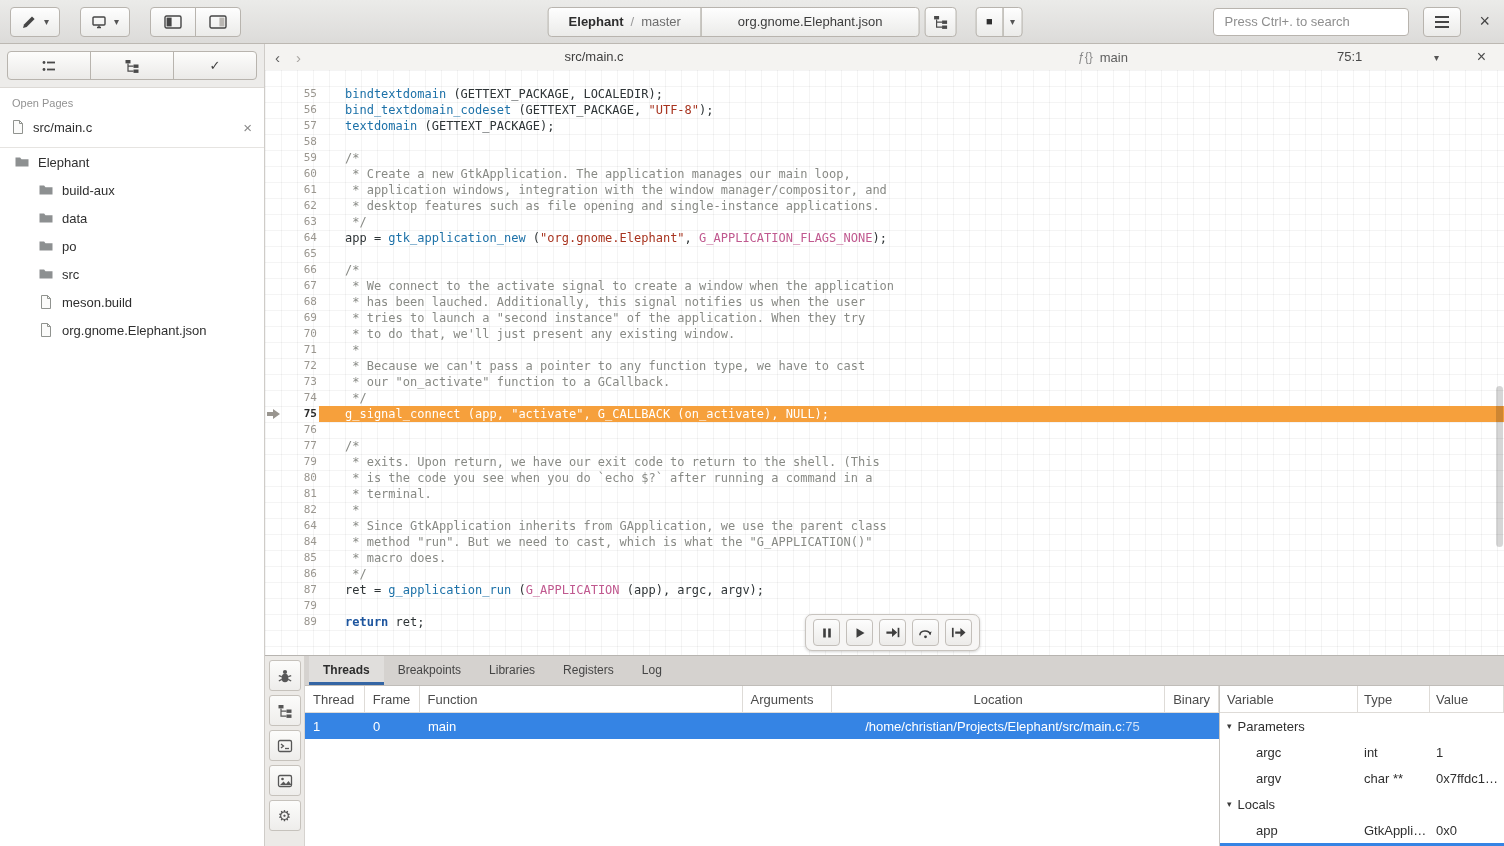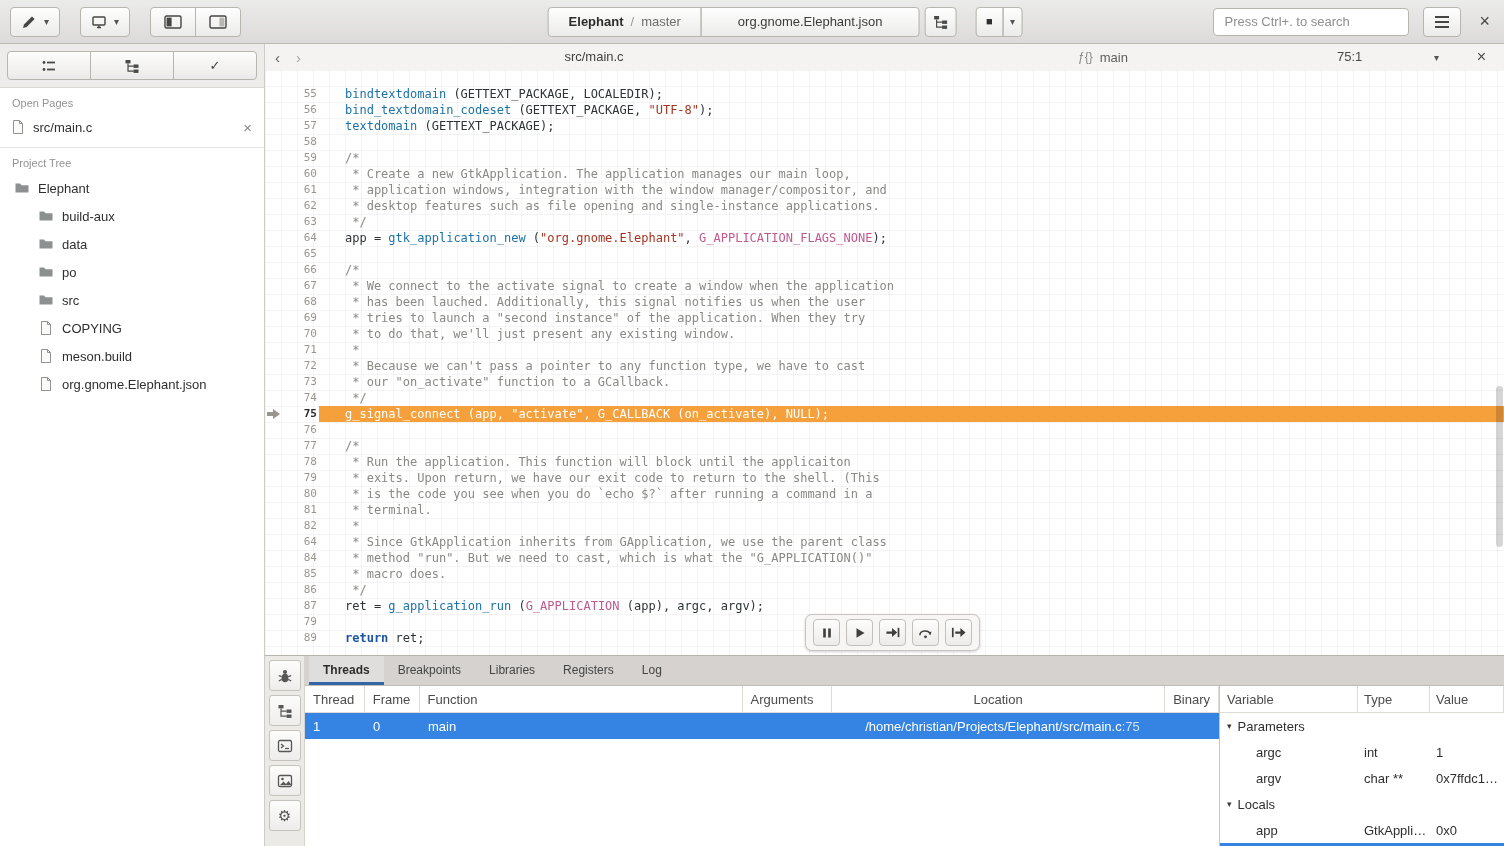--- a/index.html
+++ b/index.html
@@ -241,21 +241,20 @@
       <div class="open-page-row">
         <svg class="ticon" viewBox="0 0 16 16">
             <path d="M3.5 1.5h6l3 3v10h-9z" fill="#fbfbfa" stroke="#90938f"></path>
             <path d="M9.5 1.5v3h3" fill="none" stroke="#90938f"></path>
           </svg>
         <span>src/main.c</span>
         <button class="row-close">×</button>
       </div>
       <div class="hsep"></div>
 
-      <div class="section-label">Project Tree</div>
       <div id="tree">
           <div class="tree-row" style="padding-left:14px">
             <svg class="ticon" viewBox="0 0 16 16">
               <path d="M1.5 3.5h4.6l1.4 1.8h7v7.2h-13z" fill="#8d9091"></path>
             </svg>
             <span class="tree-label">Elephant</span>
           </div>
           <div class="tree-row" style="padding-left:38px">
             <svg class="ticon" viewBox="0 0 16 16">
               <path d="M1.5 3.5h4.6l1.4 1.8h7v7.2h-13z" fill="#8d9091"></path>
@@ -272,27 +271,20 @@
             <svg class="ticon" viewBox="0 0 16 16">
               <path d="M1.5 3.5h4.6l1.4 1.8h7v7.2h-13z" fill="#8d9091"></path>
             </svg>
             <span class="tree-label">po</span>
           </div>
           <div class="tree-row" style="padding-left:38px">
             <svg class="ticon" viewBox="0 0 16 16">
               <path d="M1.5 3.5h4.6l1.4 1.8h7v7.2h-13z" fill="#8d9091"></path>
             </svg>
             <span class="tree-label">src</span>
-          </div>
-          <div class="tree-row" style="padding-left:38px">
-            <svg class="ticon" viewBox="0 0 16 16">
-              <path d="M3.5 1.5h6l3 3v10h-9z" fill="#fbfbfa" stroke="#90938f"></path>
-              <path d="M9.5 1.5v3h3" fill="none" stroke="#90938f"></path>
-            </svg>
-            <span class="tree-label">COPYING</span>
           </div>
           <div class="tree-row" style="padding-left:38px">
             <svg class="ticon" viewBox="0 0 16 16">
               <path d="M3.5 1.5h6l3 3v10h-9z" fill="#fbfbfa" stroke="#90938f"></path>
               <path d="M9.5 1.5v3h3" fill="none" stroke="#90938f"></path>
             </svg>
             <span class="tree-label">meson.build</span>
           </div>
           <div class="tree-row" style="padding-left:38px">
             <svg class="ticon" viewBox="0 0 16 16">
@@ -339,21 +331,20 @@
           <div class="code-line"><span class="bp-margin"></span><span class="gutter">70</span><span class="code-text"><span class="tok-cm"> * to do that, we'll just present any existing window.</span></span></div>
           <div class="code-line"><span class="bp-margin"></span><span class="gutter">71</span><span class="code-text"><span class="tok-cm"> *</span></span></div>
           <div class="code-line"><span class="bp-margin"></span><span class="gutter">72</span><span class="code-text"><span class="tok-cm"> * Because we can't pass a pointer to any function type, we have to cast</span></span></div>
           <div class="code-line"><span class="bp-margin"></span><span class="gutter">73</span><span class="code-text"><span class="tok-cm"> * our "on_activate" function to a GCallback.</span></span></div>
           <div class="code-line"><span class="bp-margin"></span><span class="gutter">74</span><span class="code-text"><span class="tok-cm"> */</span></span></div>
           <div class="code-line hl"><span class="bp-margin"><svg width="13" height="10" viewBox="0 0 13 10">
                 <path d="M0 3h6V0l7 5-7 5V7H0z" fill="#99958f"></path>
               </svg></span><span class="gutter">75</span><span class="code-text"><span class="tok-pl">g_signal_connect (app, "activate", G_CALLBACK (on_activate), NULL);</span></span></div>
           <div class="code-line"><span class="bp-margin"></span><span class="gutter">76</span><span class="code-text"></span></div>
           <div class="code-line"><span class="bp-margin"></span><span class="gutter">77</span><span class="code-text"><span class="tok-cm">/*</span></span></div>
-          <div class="code-line"><span class="bp-margin"></span><span class="gutter">78</span><span class="code-text"><span class="tok-cm"> * Run the application. This function will block until the applicaiton</span></span></div>
           <div class="code-line"><span class="bp-margin"></span><span class="gutter">79</span><span class="code-text"><span class="tok-cm"> * exits. Upon return, we have our exit code to return to the shell. (This</span></span></div>
           <div class="code-line"><span class="bp-margin"></span><span class="gutter">80</span><span class="code-text"><span class="tok-cm"> * is the code you see when you do `echo $?` after running a command in a</span></span></div>
           <div class="code-line"><span class="bp-margin"></span><span class="gutter">81</span><span class="code-text"><span class="tok-cm"> * terminal.</span></span></div>
           <div class="code-line"><span class="bp-margin"></span><span class="gutter">82</span><span class="code-text"><span class="tok-cm"> *</span></span></div>
           <div class="code-line"><span class="bp-margin"></span><span class="gutter">64</span><span class="code-text"><span class="tok-cm"> * Since GtkApplication inherits from GApplication, we use the parent class</span></span></div>
           <div class="code-line"><span class="bp-margin"></span><span class="gutter">84</span><span class="code-text"><span class="tok-cm"> * method "run". But we need to cast, which is what the "G_APPLICATION()"</span></span></div>
           <div class="code-line"><span class="bp-margin"></span><span class="gutter">85</span><span class="code-text"><span class="tok-cm"> * macro does.</span></span></div>
           <div class="code-line"><span class="bp-margin"></span><span class="gutter">86</span><span class="code-text"><span class="tok-cm"> */</span></span></div>
           <div class="code-line"><span class="bp-margin"></span><span class="gutter">87</span><span class="code-text"><span class="tok-pl">ret = </span><span class="tok-fn">g_application_run</span><span class="tok-pl"> (</span><span class="tok-ct">G_APPLICATION</span><span class="tok-pl"> (app), argc, argv);</span></span></div>
           <div class="code-line"><span class="bp-margin"></span><span class="gutter">79</span><span class="code-text"></span></div>

